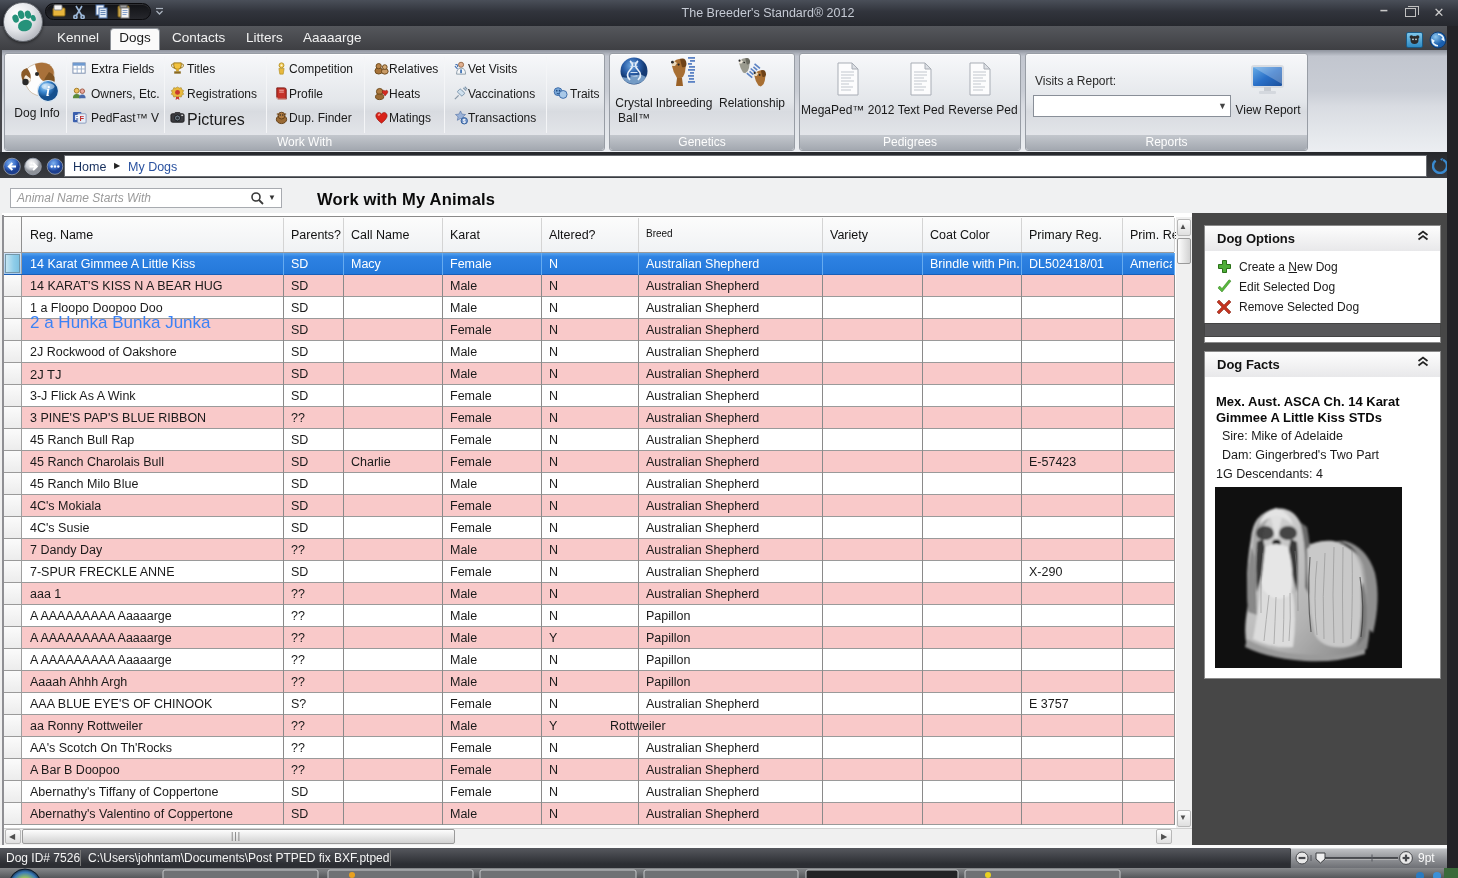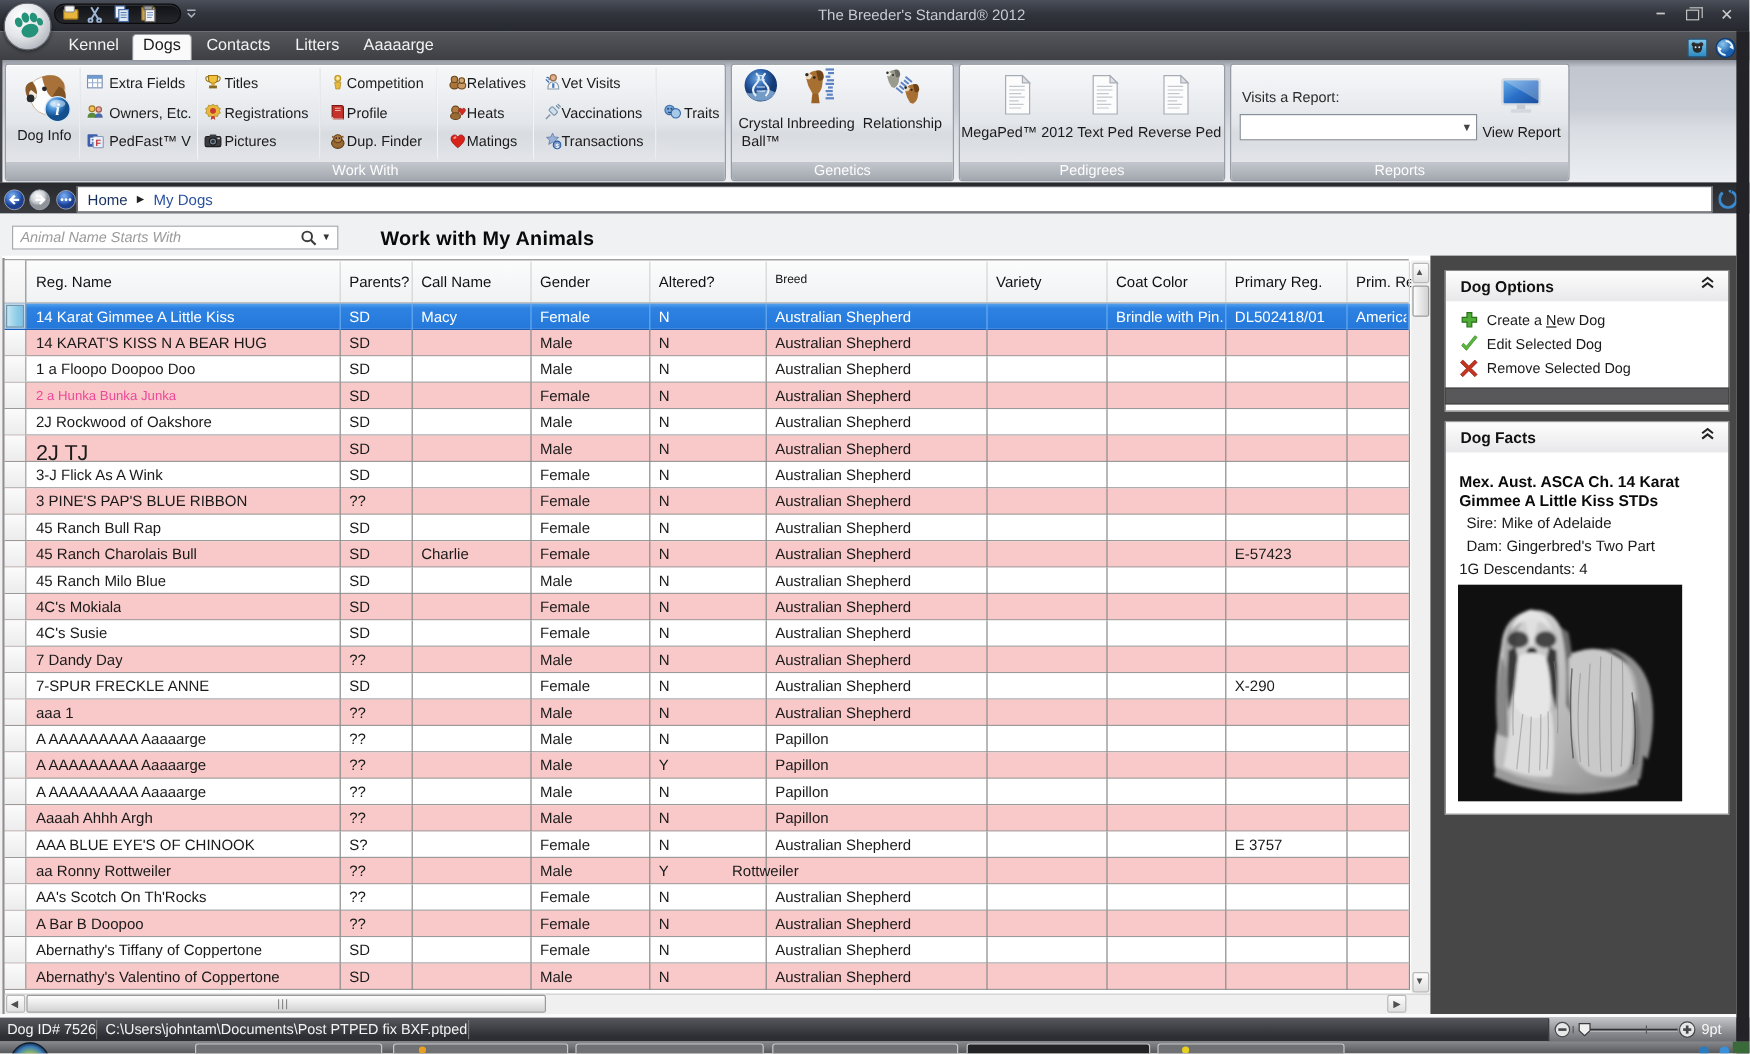--- a/index.html
+++ b/index.html
@@ -137,21 +137,21 @@
     <path d="M6.5 11.5 L6 15 L8 13.6 L10 15 L9.5 11.5" fill="#c8392e"></path>
   </svg>
 <div class="lbl" style="left:187px;top:87px;font-size:12px">Registrations</div>
 <svg class="abs" style="left:170px;top:110px" width="15" height="15" viewBox="0 0 16 16">
     <rect x="1" y="4" width="14" height="9" rx="1.5" fill="#3c3c40" stroke="#1c1c1e"></rect>
     <rect x="5" y="2.2" width="6" height="3" rx="1" fill="#3c3c40"></rect>
     <circle cx="8" cy="8.5" r="3.2" fill="#77848f" stroke="#14161a"></circle>
     <circle cx="8" cy="8.5" r="1.6" fill="#2c3238"></circle>
     <rect x="12" y="5" width="2" height="1.4" fill="#d8d8d8"></rect>
   </svg>
-<div class="lbl" style="left:187px;top:111px;font-size:12px">Pictures</div>
+<div class="lbl" style="left:187px;top:111px;font-size:16px">Pictures</div>
 <svg class="abs" style="left:274px;top:61px" width="15" height="15" viewBox="0 0 16 16">
     <circle cx="8" cy="4.6" r="2.6" fill="#f5d060" stroke="#b89020"></circle>
     <path d="M5.2 8 h5.6 l-1 6 h-3.6Z" fill="#e8b83c" stroke="#a98515" stroke-width=".6"></path>
     <circle cx="8" cy="4.6" r="1" fill="#fff8e0"></circle>
   </svg>
 <div class="lbl" style="left:289px;top:62px;font-size:12px">Competition</div>
 <svg class="abs" style="left:274px;top:86px" width="15" height="15" viewBox="0 0 16 16">
     <path d="M3 2 h8 a2 2 0 0 1 2 2 v10 h-8 a2 2 0 0 1 -2 -2Z" fill="#c5332a" stroke="#7a1510"></path>
     <path d="M3 12 a2 2 0 0 0 2 2 h8" fill="none" stroke="#f0d0c8"></path>
     <path d="M5.5 4.5 h5 M5.5 6.5 h5" stroke="#f2b8b0" stroke-width="1"></path>
@@ -380,21 +380,21 @@
 <div class="abs" style="left:0;top:213px;width:2px;height:633px;background:#f0f0f0"></div>
 <div class="abs" style="left:2px;top:215px;width:2px;height:631px;background:#8f8f93"></div>
 <div class="abs" style="left:4px;top:216px;width:1170px;height:37px;background:linear-gradient(#fcfcfc,#f0f2f4);border-top:1px solid #8a8a8a;border-bottom:1px solid #9a9a9a"></div>
 <div class="abs" style="left:4px;top:217px;width:18px;height:35px;background:linear-gradient(#fbfbfb,#f0f0f0);border-right:1px solid #8f8f8f"></div>
 <div class="lbl" style="left:30px;top:228px;font-size:12.5px;color:#111">Reg. Name</div>
 <div class="abs" style="left:283px;top:218px;width:1px;height:34px;background:#d4d4d4"></div>
 <div class="lbl" style="left:291px;top:228px;font-size:12.5px;color:#111">Parents?</div>
 <div class="abs" style="left:343px;top:218px;width:1px;height:34px;background:#d4d4d4"></div>
 <div class="lbl" style="left:351px;top:228px;font-size:12.5px;color:#111">Call Name</div>
 <div class="abs" style="left:442px;top:218px;width:1px;height:34px;background:#d4d4d4"></div>
-<div class="lbl" style="left:450px;top:228px;font-size:12.5px;color:#111">Gender</div>
+<div class="lbl" style="left:450px;top:228px;font-size:12.5px;color:#111">Karat</div>
 <div class="abs" style="left:541px;top:218px;width:1px;height:34px;background:#d4d4d4"></div>
 <div class="lbl" style="left:549px;top:228px;font-size:12.5px;color:#111">Altered?</div>
 <div class="abs" style="left:638px;top:218px;width:1px;height:34px;background:#d4d4d4"></div>
 <div class="lbl" style="left:646px;top:228px;font-size:10px;color:#111">Breed</div>
 <div class="abs" style="left:822px;top:218px;width:1px;height:34px;background:#d4d4d4"></div>
 <div class="lbl" style="left:830px;top:228px;font-size:12.5px;color:#111">Variety</div>
 <div class="abs" style="left:922px;top:218px;width:1px;height:34px;background:#d4d4d4"></div>
 <div class="lbl" style="left:930px;top:228px;font-size:12.5px;color:#111">Coat Color</div>
 <div class="abs" style="left:1021px;top:218px;width:1px;height:34px;background:#d4d4d4"></div>
 <div class="lbl" style="left:1029px;top:228px;font-size:12.5px;color:#111">Primary Reg.</div>
@@ -452,21 +452,21 @@
 <div class="lbl" style="left:549px;top:301px;max-width:87px;overflow:hidden;font-size:12.5px;color:#1a1a1a">N</div>
 <div class="abs" style="left:822px;top:297px;width:1px;height:22px;background:#8a8a8a"></div>
 <div class="lbl" style="left:646px;top:301px;max-width:174px;overflow:hidden;font-size:12.5px;color:#1a1a1a">Australian Shepherd</div>
 <div class="abs" style="left:922px;top:297px;width:1px;height:22px;background:#8a8a8a"></div>
 <div class="abs" style="left:1021px;top:297px;width:1px;height:22px;background:#8a8a8a"></div>
 <div class="abs" style="left:1122px;top:297px;width:1px;height:22px;background:#8a8a8a"></div>
 <div class="abs" style="left:1174px;top:297px;width:1px;height:22px;background:#8a8a8a"></div>
 <div class="abs" style="left:4px;top:319px;width:1170px;height:22px;background:#f9c9c9;border-bottom:1px solid #9a9a9a"></div>
 <div class="abs" style="left:4px;top:319px;width:18px;height:21px;background:linear-gradient(#fbfbfb,#ececec);border-right:1px solid #9f9f9f"></div>
 <div class="abs" style="left:283px;top:319px;width:1px;height:22px;background:#8a8a8a"></div>
-<div class="lbl" style="left:30px;top:324px;max-width:251px;overflow:hidden;font-size:11px;color:#ec4899">2 a Hunka Bunka Junka</div>
+<div class="lbl" style="left:30px;top:313px;max-width:251px;overflow:hidden;font-size:17px;color:#3b82f6">2 a Hunka Bunka Junka</div>
 <div class="abs" style="left:343px;top:319px;width:1px;height:22px;background:#8a8a8a"></div>
 <div class="lbl" style="left:291px;top:323px;max-width:50px;overflow:hidden;font-size:12.5px;color:#1a1a1a">SD</div>
 <div class="abs" style="left:442px;top:319px;width:1px;height:22px;background:#8a8a8a"></div>
 <div class="abs" style="left:541px;top:319px;width:1px;height:22px;background:#8a8a8a"></div>
 <div class="lbl" style="left:450px;top:323px;max-width:89px;overflow:hidden;font-size:12.5px;color:#1a1a1a">Female</div>
 <div class="abs" style="left:638px;top:319px;width:1px;height:22px;background:#8a8a8a"></div>
 <div class="lbl" style="left:549px;top:323px;max-width:87px;overflow:hidden;font-size:12.5px;color:#1a1a1a">N</div>
 <div class="abs" style="left:822px;top:319px;width:1px;height:22px;background:#8a8a8a"></div>
 <div class="lbl" style="left:646px;top:323px;max-width:174px;overflow:hidden;font-size:12.5px;color:#1a1a1a">Australian Shepherd</div>
 <div class="abs" style="left:922px;top:319px;width:1px;height:22px;background:#8a8a8a"></div>
@@ -486,21 +486,21 @@
 <div class="lbl" style="left:549px;top:345px;max-width:87px;overflow:hidden;font-size:12.5px;color:#1a1a1a">N</div>
 <div class="abs" style="left:822px;top:341px;width:1px;height:22px;background:#8a8a8a"></div>
 <div class="lbl" style="left:646px;top:345px;max-width:174px;overflow:hidden;font-size:12.5px;color:#1a1a1a">Australian Shepherd</div>
 <div class="abs" style="left:922px;top:341px;width:1px;height:22px;background:#8a8a8a"></div>
 <div class="abs" style="left:1021px;top:341px;width:1px;height:22px;background:#8a8a8a"></div>
 <div class="abs" style="left:1122px;top:341px;width:1px;height:22px;background:#8a8a8a"></div>
 <div class="abs" style="left:1174px;top:341px;width:1px;height:22px;background:#8a8a8a"></div>
 <div class="abs" style="left:4px;top:363px;width:1170px;height:22px;background:#f9c9c9;border-bottom:1px solid #9a9a9a"></div>
 <div class="abs" style="left:4px;top:363px;width:18px;height:21px;background:linear-gradient(#fbfbfb,#ececec);border-right:1px solid #9f9f9f"></div>
 <div class="abs" style="left:283px;top:363px;width:1px;height:22px;background:#8a8a8a"></div>
-<div class="lbl" style="left:30px;top:367px;max-width:251px;overflow:hidden;font-size:18px;color:#1a1a1a">2J TJ</div>
+<div class="lbl" style="left:30px;top:367px;max-width:251px;overflow:hidden;font-size:13px;color:#1a1a1a">2J TJ</div>
 <div class="abs" style="left:343px;top:363px;width:1px;height:22px;background:#8a8a8a"></div>
 <div class="lbl" style="left:291px;top:367px;max-width:50px;overflow:hidden;font-size:12.5px;color:#1a1a1a">SD</div>
 <div class="abs" style="left:442px;top:363px;width:1px;height:22px;background:#8a8a8a"></div>
 <div class="abs" style="left:541px;top:363px;width:1px;height:22px;background:#8a8a8a"></div>
 <div class="lbl" style="left:450px;top:367px;max-width:89px;overflow:hidden;font-size:12.5px;color:#1a1a1a">Male</div>
 <div class="abs" style="left:638px;top:363px;width:1px;height:22px;background:#8a8a8a"></div>
 <div class="lbl" style="left:549px;top:367px;max-width:87px;overflow:hidden;font-size:12.5px;color:#1a1a1a">N</div>
 <div class="abs" style="left:822px;top:363px;width:1px;height:22px;background:#8a8a8a"></div>
 <div class="lbl" style="left:646px;top:367px;max-width:174px;overflow:hidden;font-size:12.5px;color:#1a1a1a">Australian Shepherd</div>
 <div class="abs" style="left:922px;top:363px;width:1px;height:22px;background:#8a8a8a"></div>

